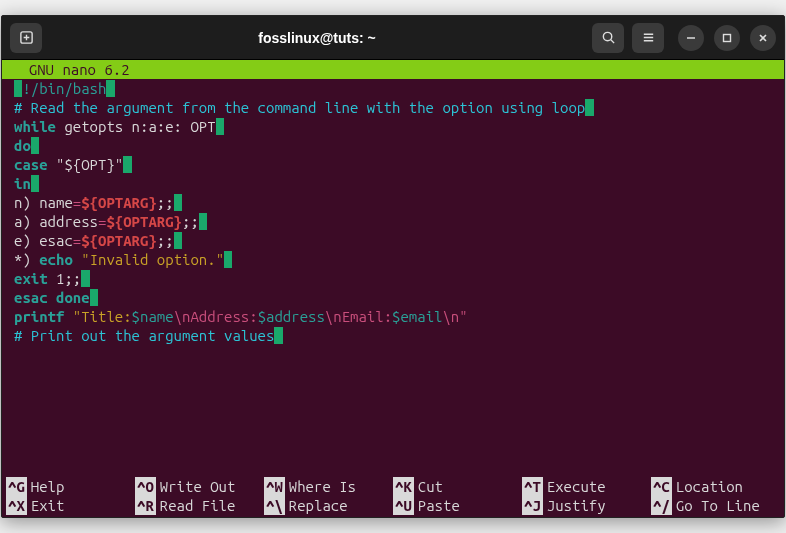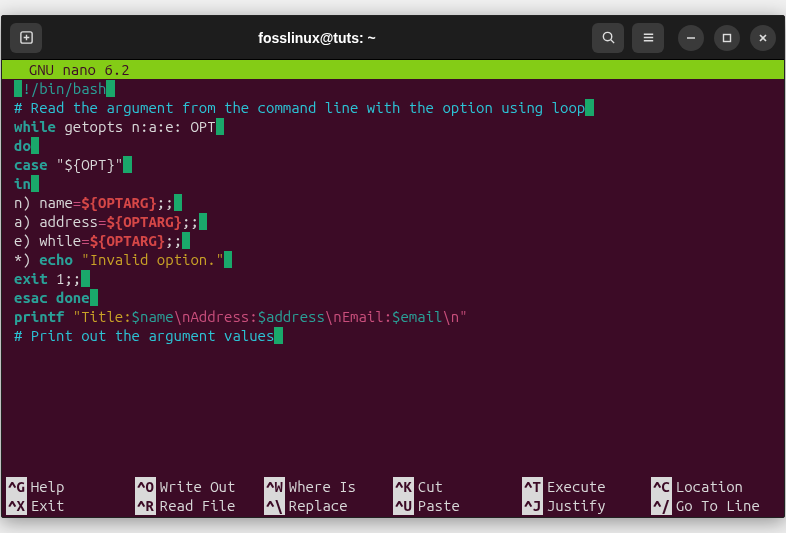--- a/index.html
+++ b/index.html
@@ -154,21 +154,21 @@
 
     <div class="content">
       <div class="line"><span class="trail">#</span><span class="c-teal">!/bin/bash</span><span class="trail"> </span></div>
       <div class="line"><span class="c-cyan"># Read the argument from the command line with the option using loop</span><span class="trail"> </span></div>
       <div class="line"><span class="c-tealb">while</span><span class="c-white"> getopts n:a:e: OPT</span><span class="trail"> </span></div>
       <div class="line"><span class="c-tealb">do</span><span class="trail"> </span></div>
       <div class="line"><span class="c-tealb">case</span><span class="c-white"> "${OPT}"</span><span class="trail"> </span></div>
       <div class="line"><span class="c-tealb">in</span><span class="trail"> </span></div>
       <div class="line"><span class="c-white">n</span><span class="c-white">) name</span><span class="c-magenta">=</span><span class="c-red">${OPTARG}</span><span class="c-white">;;</span><span class="trail"> </span></div>
       <div class="line"><span class="c-white">a</span><span class="c-white">) address</span><span class="c-magenta">=</span><span class="c-red">${OPTARG}</span><span class="c-white">;;</span><span class="trail"> </span></div>
-      <div class="line"><span class="c-white">e</span><span class="c-white">) while</span><span class="c-magenta">=</span><span class="c-red">${OPTARG}</span><span class="c-white">;;</span><span class="trail"> </span></div>
+      <div class="line"><span class="c-white">e</span><span class="c-white">) esac</span><span class="c-magenta">=</span><span class="c-red">${OPTARG}</span><span class="c-white">;;</span><span class="trail"> </span></div>
       <div class="line"><span class="c-white">*</span><span class="c-white">) </span><span class="c-tealb">echo</span><span class="c-yellow"> "Invalid option."</span><span class="trail"> </span></div>
       <div class="line"><span class="c-tealb">exit</span><span class="c-white"> 1</span><span class="c-white">;;</span><span class="trail"> </span></div>
       <div class="line"><span class="c-tealb">esac</span><span class="c-tealb"> done</span><span class="trail"> </span></div>
       <div class="line"><span class="c-tealb">printf</span><span class="c-yellow"> "Title:</span><span class="c-teal">$name</span><span class="c-magenta">\nAddress:</span><span class="c-teal">$address</span><span class="c-magenta">\nEmail:</span><span class="c-teal">$email</span><span class="c-magenta">\n"</span></div>
       <div class="line"><span class="c-cyan"># Print out the argument values</span><span class="trail"> </span></div>
     </div>
 
     <div class="shortcuts">
       <div class="sc">
           <span class="sc-key">^G</span>

